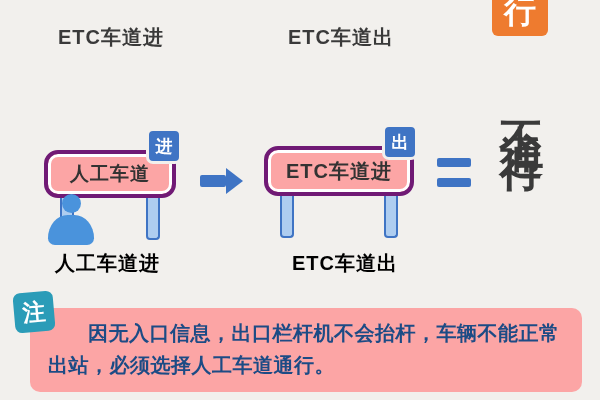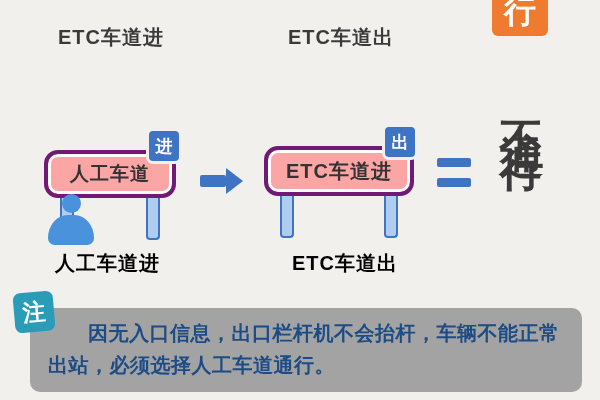--- a/index.html
+++ b/index.html
@@ -106,21 +106,21 @@
     font-size:20px;font-weight:700;color:#000000;
     letter-spacing:1px;white-space:nowrap;
   }
   .caption.left{left:55px;}
   .caption.right{left:292px;}
 
   
   .note-panel{
     position:absolute;left:30px;top:308px;
     width:552px;height:84px;
-    background:#a3a3a3;border-radius:10px;
+    background:#fca5a5;border-radius:10px;
     box-sizing:border-box;
     padding:9px 18px 0 18px;
   }
   .note-text{
     font-size:20px;font-weight:700;color:#1c4b85;
     line-height:1.6;text-indent:2em;letter-spacing:0.5px;
     margin:0;
   }
   .note-badge{
     position:absolute;left:14px;top:292px;

